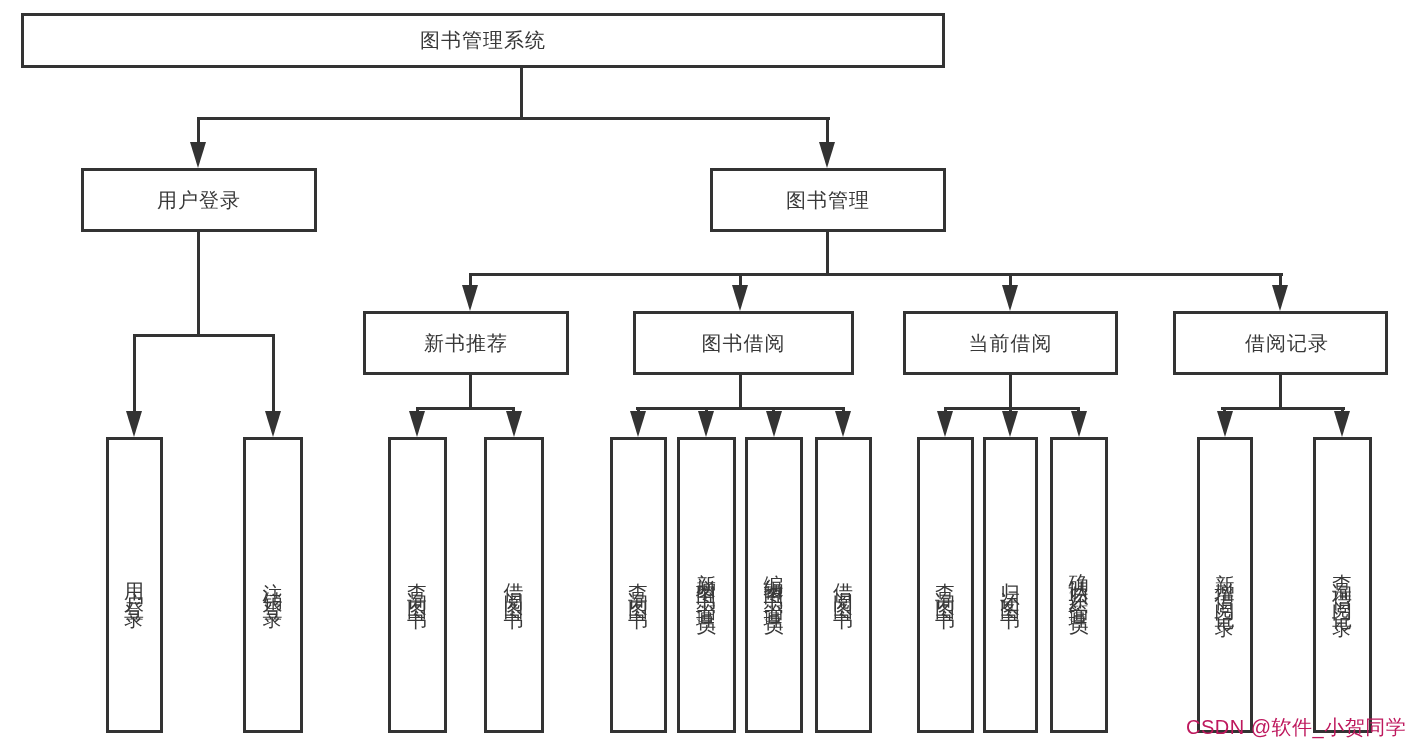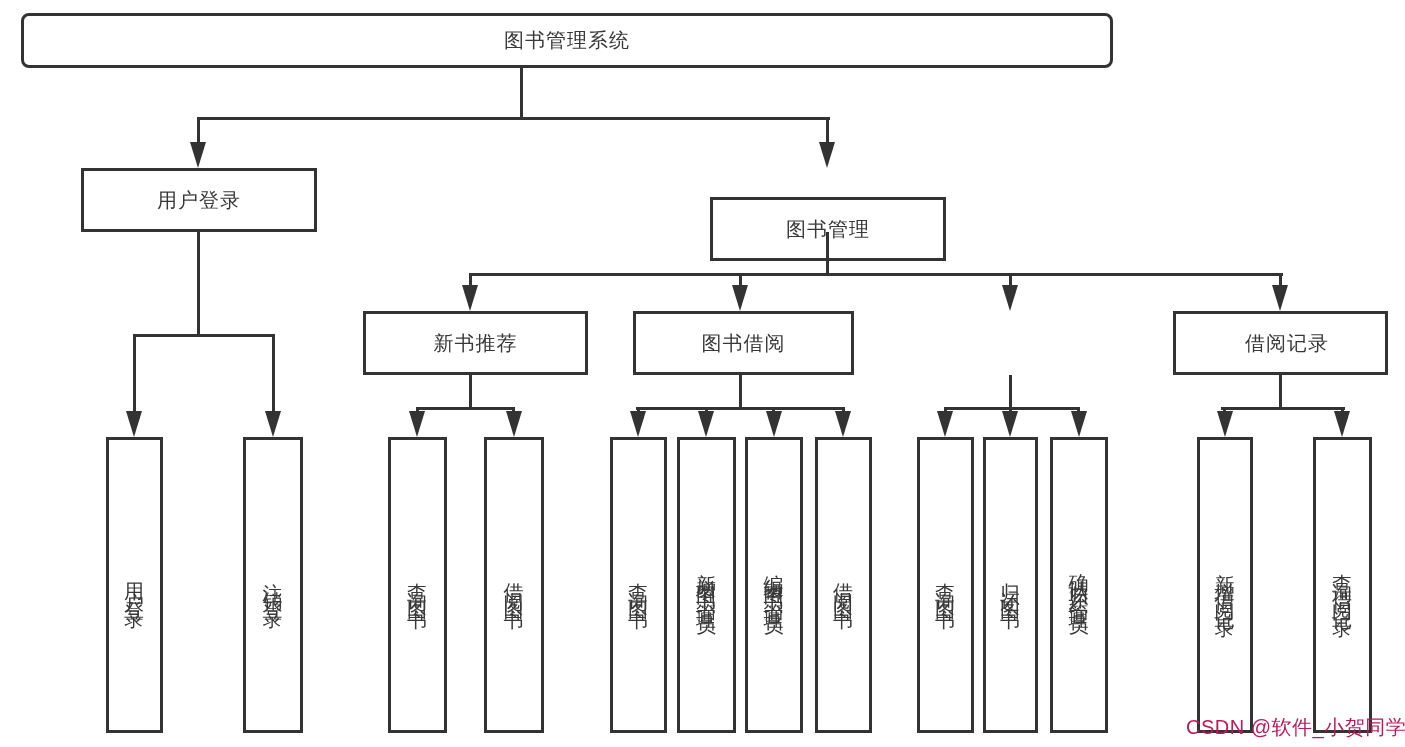--- a/index.html
+++ b/index.html
@@ -50,35 +50,35 @@
     letter-spacing:0.5px;
     white-space:nowrap;
     z-index:5;
   }
 </style>
 </head>
 <body>
 
 <div class="canvas">
 
-  <div class="box hbox" style="left:21px;top:13px;width:1092px;height:55px;border-radius:8px;">
+  <div class="box hbox" style="left:21px;top:13px;width:924px;height:55px;">
     <span>图书管理系统</span>
   </div>
 
   <div class="line" style="left:520px;top:68px;width:3px;height:52px;"></div>
   <div class="line" style="left:197px;top:117px;width:633px;height:3px;"></div>
   <div class="line" style="left:197px;top:117px;width:3px;height:28px;"></div>
   <div class="line" style="left:826px;top:117px;width:3px;height:28px;"></div>
   <div class="arrow" style="left:190px;top:142px;"></div>
   <div class="arrow" style="left:819px;top:142px;"></div>
 
   <div class="box hbox" style="left:81px;top:168px;width:236px;height:64px;">
     <span>用户登录</span>
   </div>
-  <div class="box hbox" style="left:710px;top:168px;width:236px;height:64px;margin-top:29px;">
+  <div class="box hbox" style="left:710px;top:168px;width:236px;height:64px;">
     <span>图书管理</span>
   </div>
 
   <div class="line" style="left:197px;top:232px;width:3px;height:105px;"></div>
   <div class="line" style="left:133px;top:334px;width:142px;height:3px;"></div>
   <div class="line" style="left:133px;top:334px;width:3px;height:79px;"></div>
   <div class="line" style="left:272px;top:334px;width:3px;height:79px;"></div>
   <div class="arrow" style="left:126px;top:411px;"></div>
   <div class="arrow" style="left:265px;top:411px;"></div>
 
@@ -86,25 +86,28 @@
   <div class="line" style="left:469px;top:273px;width:814px;height:3px;"></div>
   <div class="line" style="left:469px;top:273px;width:3px;height:14px;"></div>
   <div class="line" style="left:739px;top:273px;width:3px;height:14px;"></div>
   <div class="line" style="left:1009px;top:273px;width:3px;height:14px;"></div>
   <div class="line" style="left:1279px;top:273px;width:3px;height:14px;"></div>
   <div class="arrow" style="left:462px;top:285px;"></div>
   <div class="arrow" style="left:732px;top:285px;"></div>
   <div class="arrow" style="left:1002px;top:285px;"></div>
   <div class="arrow" style="left:1272px;top:285px;"></div>
 
-  <div class="box hbox" style="left:363px;top:311px;width:225px;height:64px;">
+  <div class="box hbox" style="left:363px;top:311px;width:206px;height:64px;">
     <span>新书推荐</span>
   </div>
   <div class="box hbox" style="left:633px;top:311px;width:221px;height:64px;">
     <span>图书借阅</span>
+  </div>
+  <div class="box hbox" style="left:903px;top:311px;width:215px;height:64px;">
+    <span>当前借阅</span>
   </div>
   <div class="box hbox" style="left:1173px;top:311px;width:215px;height:64px;padding-left:13px;">
     <span>借阅记录</span>
   </div>
 
   <div class="line" style="left:469px;top:375px;width:3px;height:35px;"></div>
   <div class="line" style="left:416px;top:407px;width:99px;height:3px;"></div>
   <div class="line" style="left:416px;top:407px;width:3px;height:7px;"></div>
   <div class="line" style="left:512px;top:407px;width:3px;height:7px;"></div>
   <div class="arrow" style="left:409px;top:411px;"></div>

